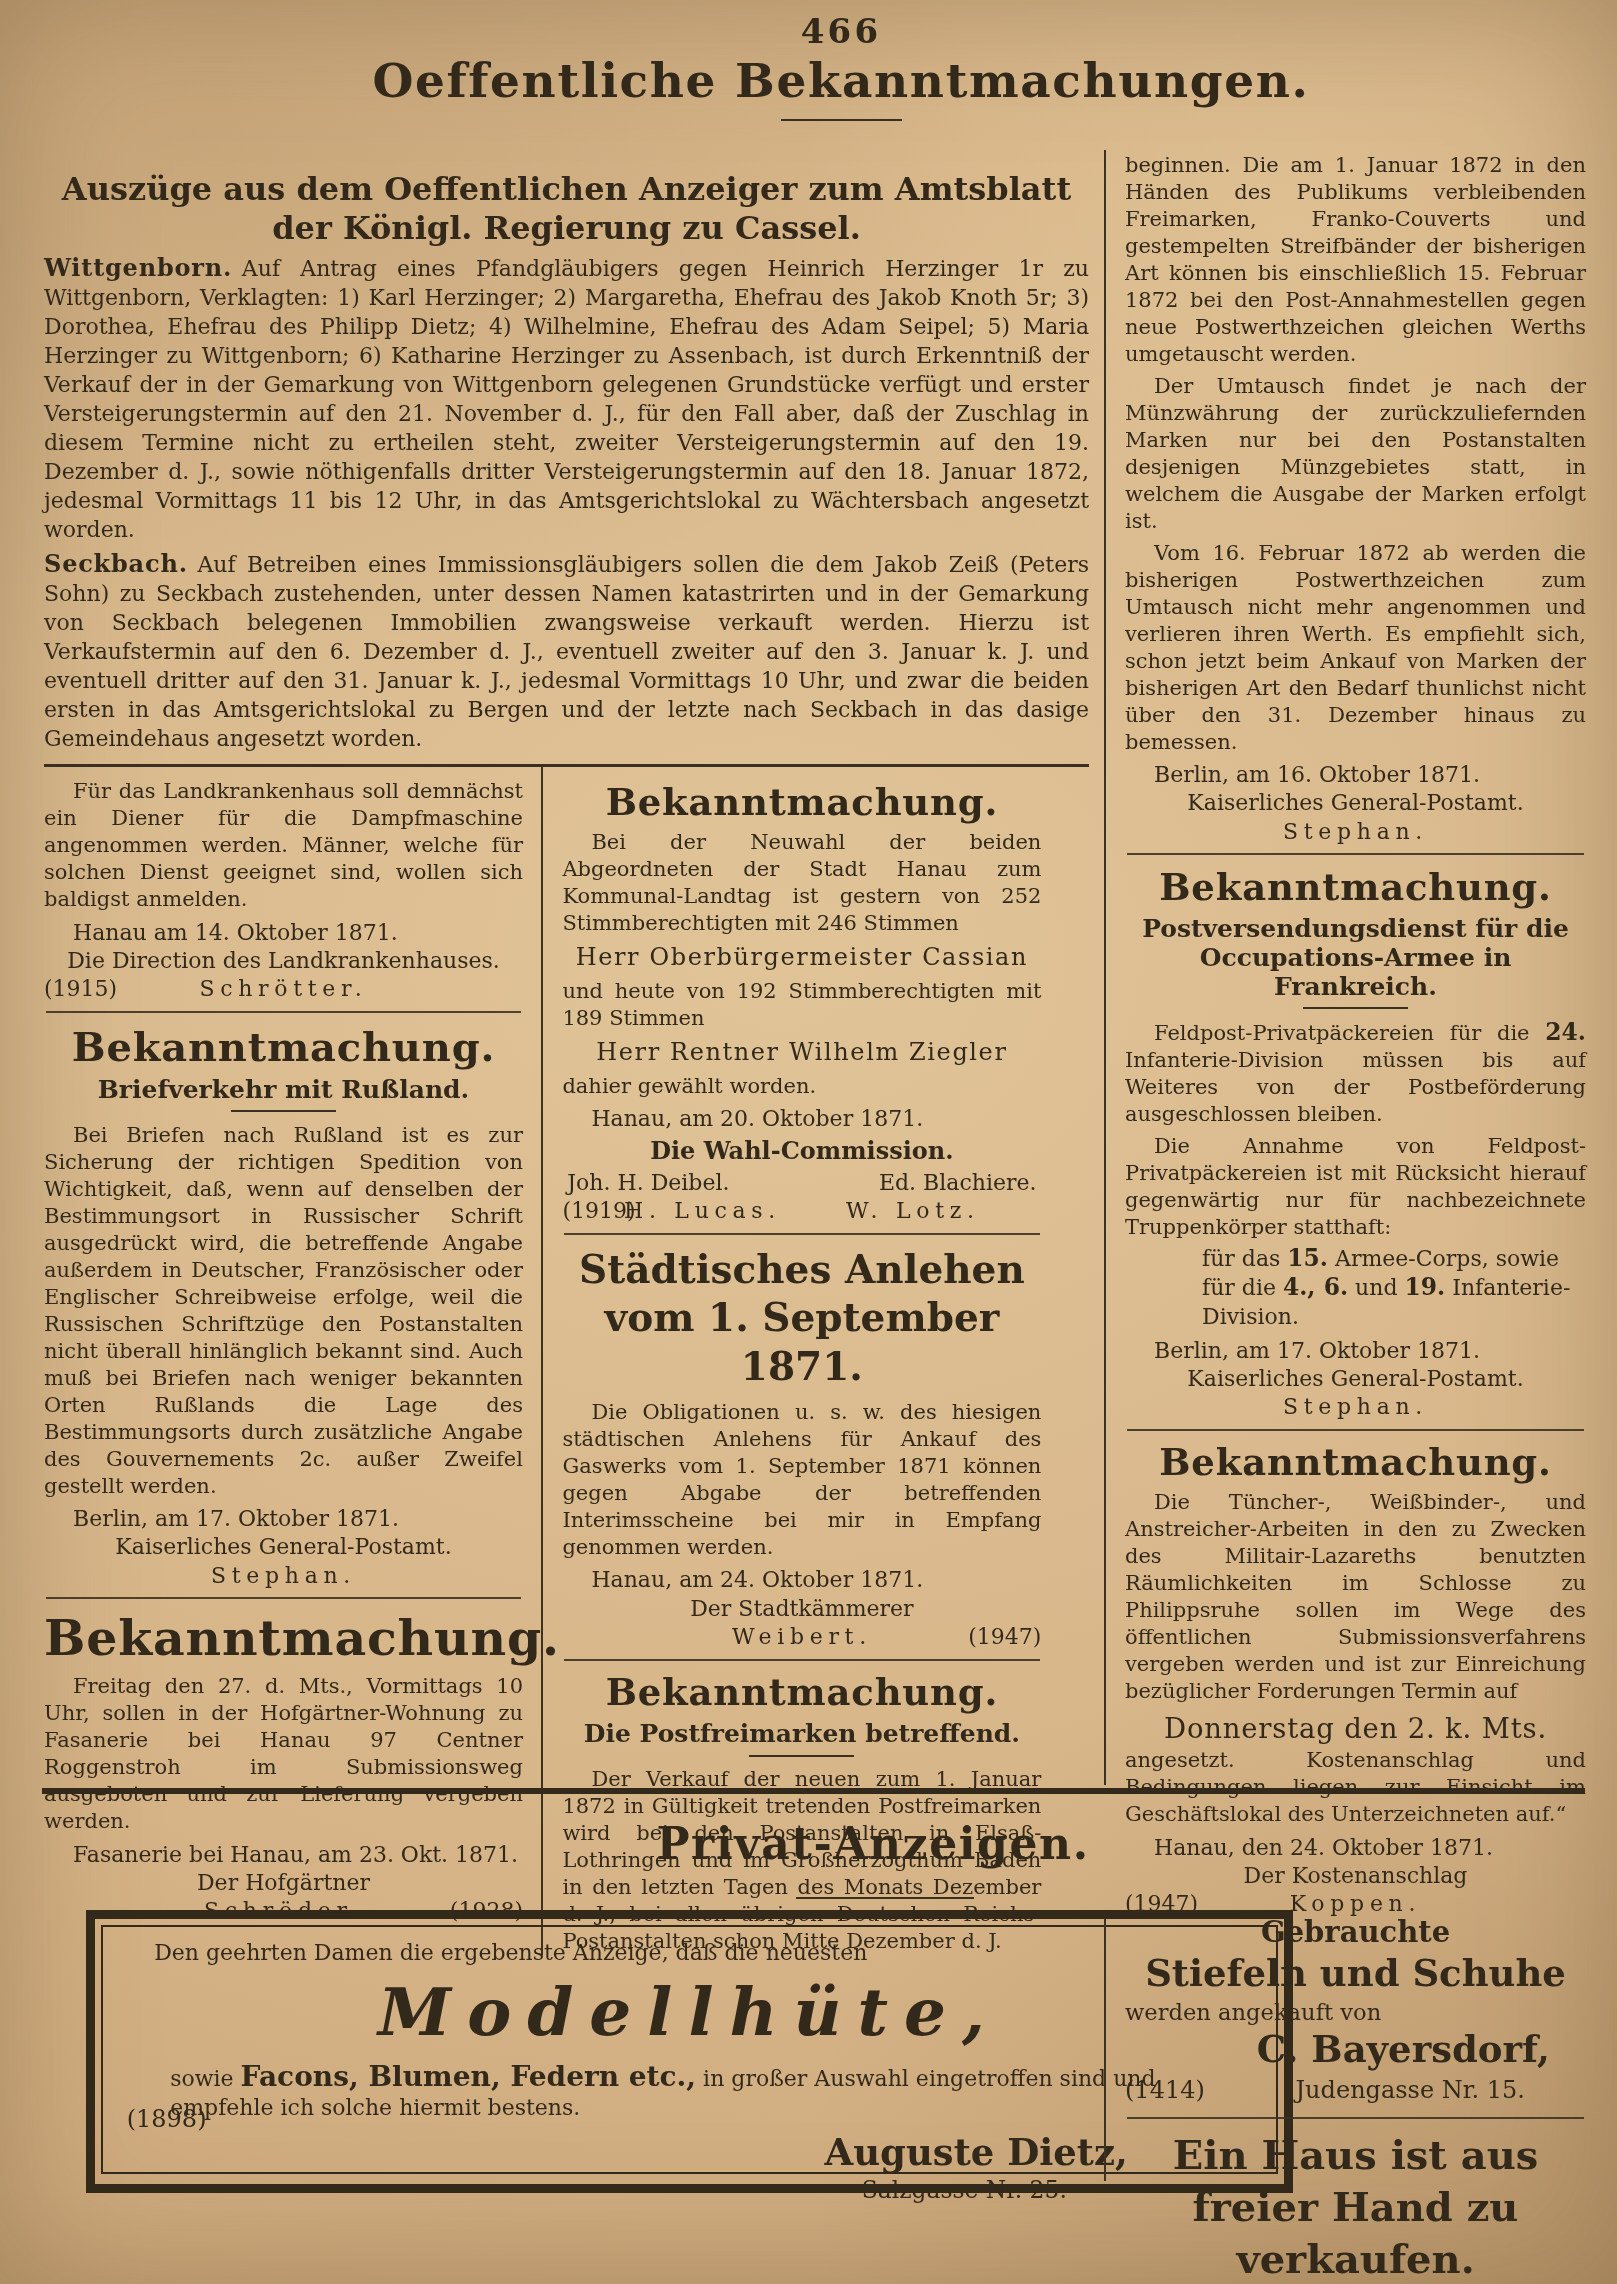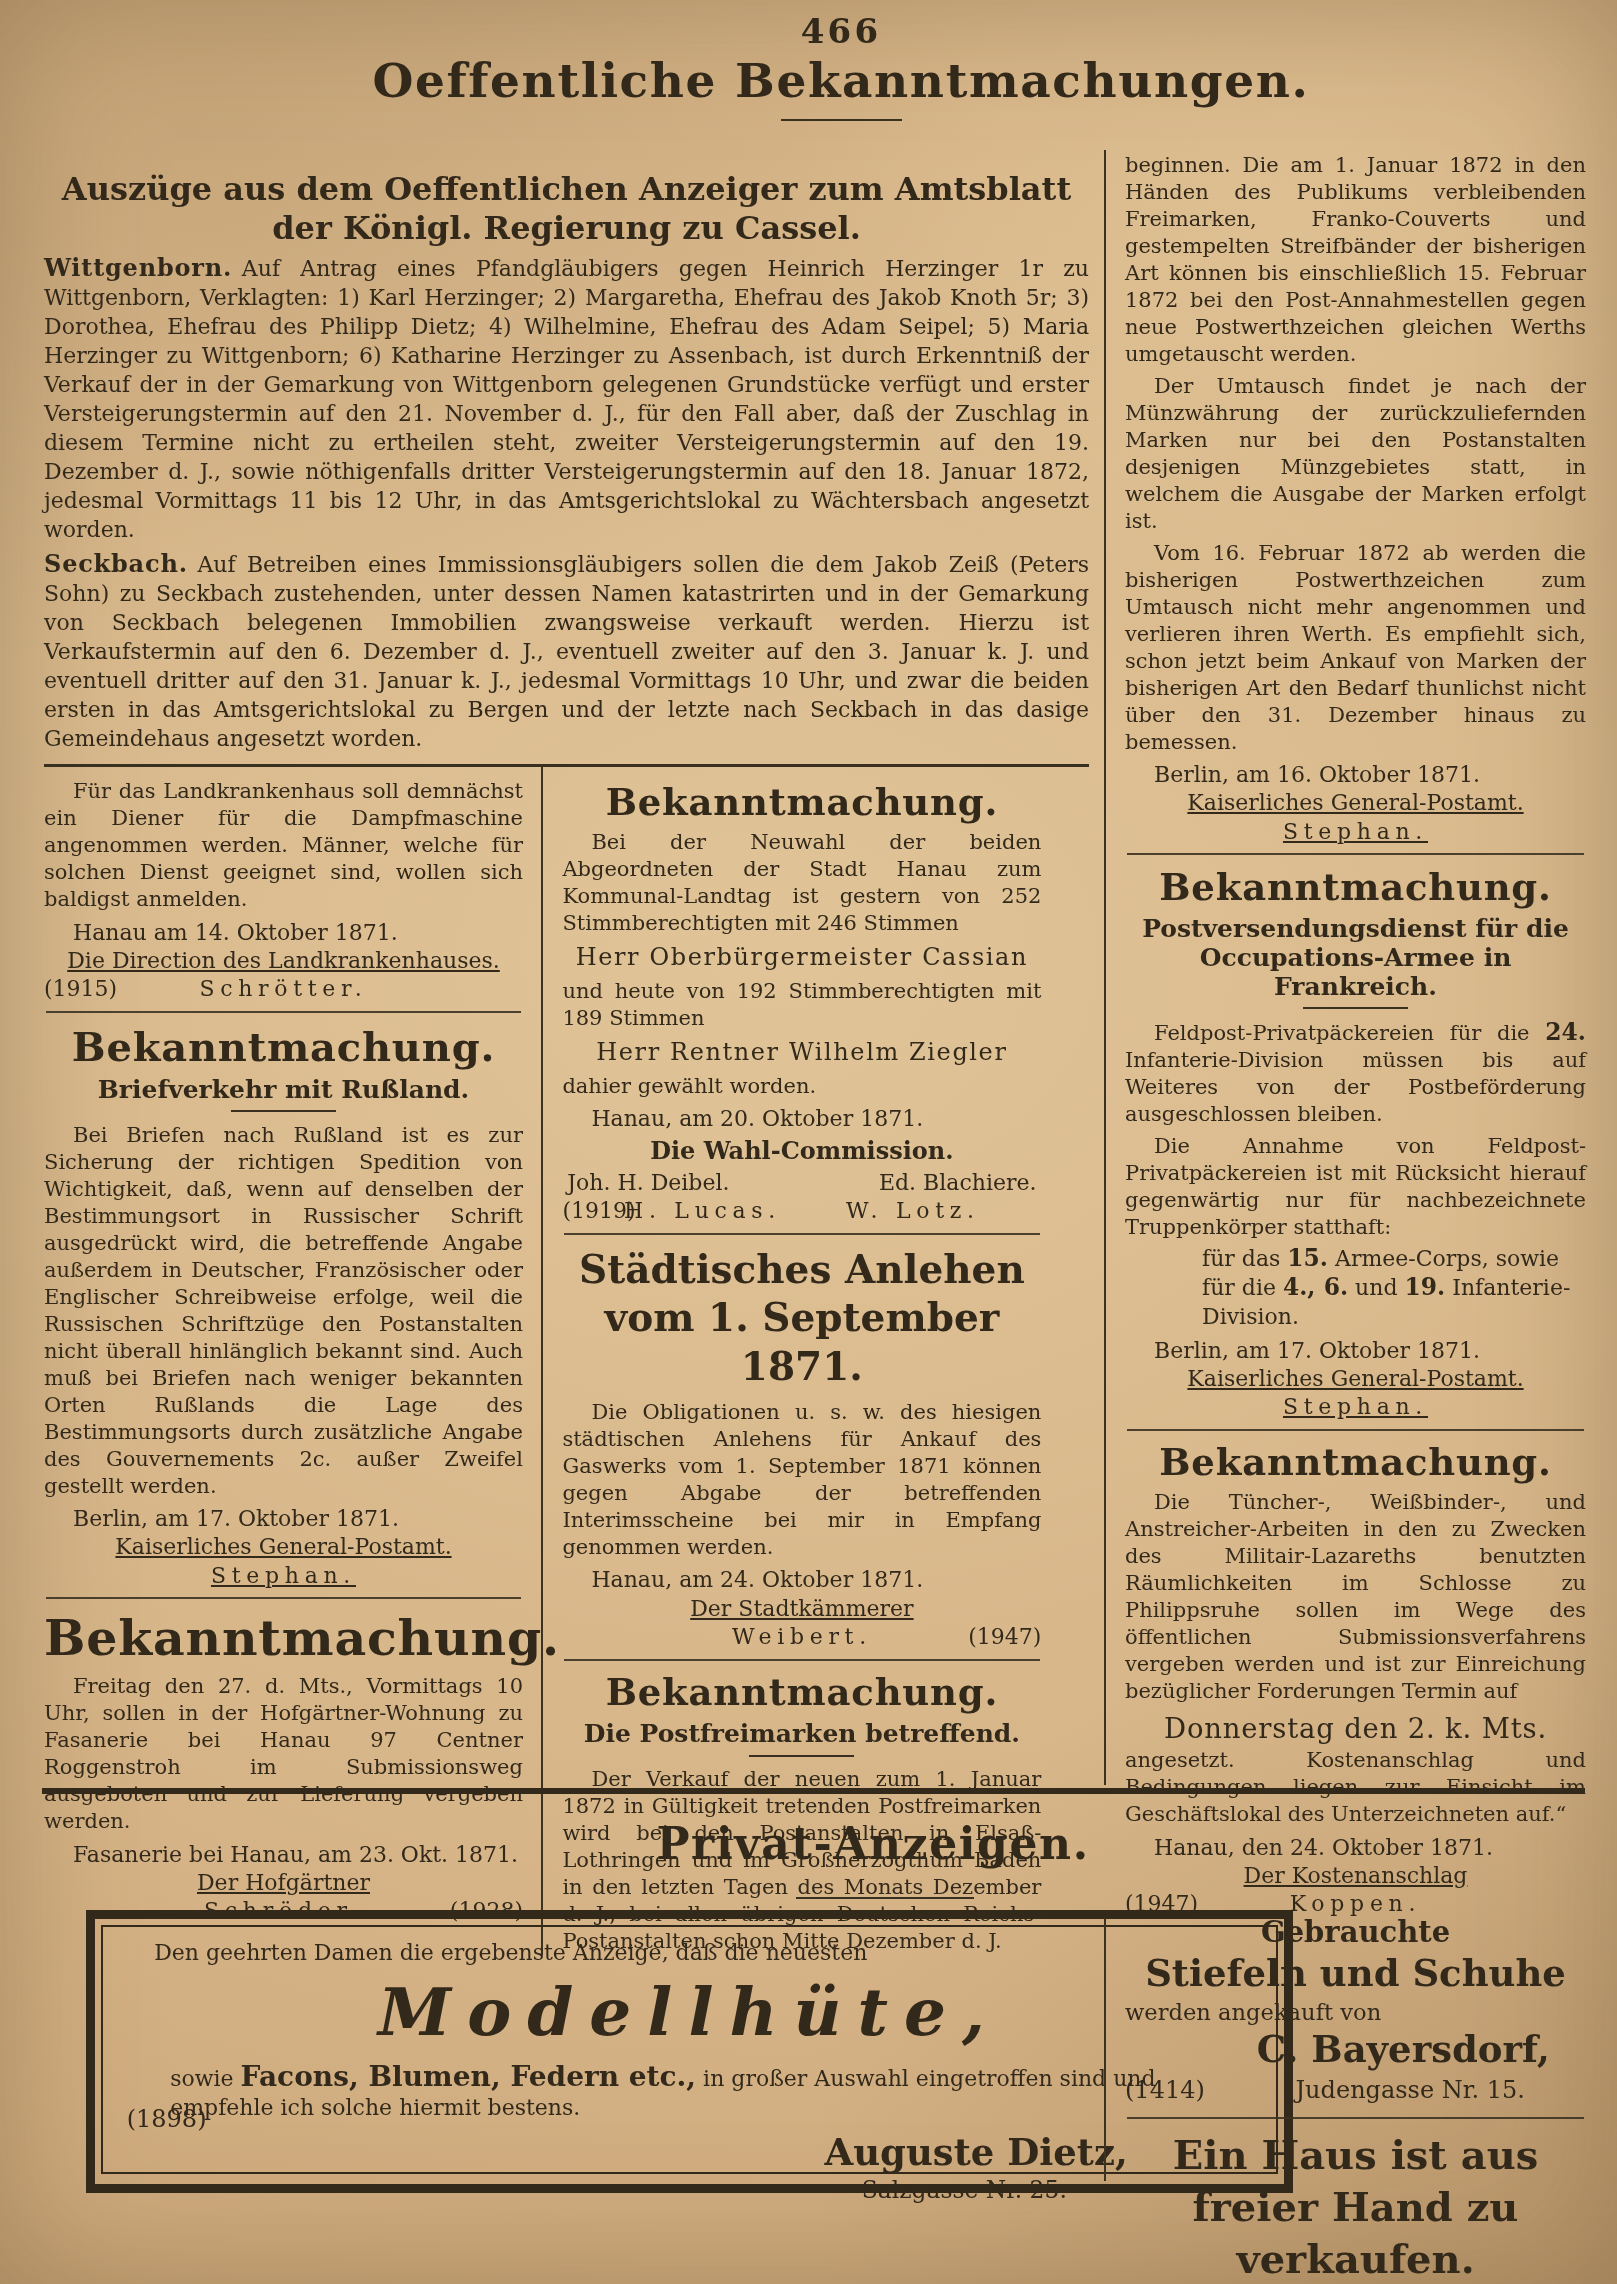--- a/index.html
+++ b/index.html
@@ -26,21 +26,21 @@
   .intro-para { font-size:22px; line-height:29px; margin:4.9px 0 0; }
   .indent { text-indent:29px; }
   .lead { font-weight:bold; font-size:24px; letter-spacing:0.8px; margin-right:9.7px; }
   .h-bek    { font-size:37px; font-weight:bold; text-align:center; letter-spacing:0.8px; margin:1.6px 0 4.9px; }
   .h-bek-md { font-size:40px; font-weight:bold; text-align:center; letter-spacing:0.8px; margin:1.6px 0 4.9px; }
   .h-bek-lg { font-size:49px; font-weight:bold; text-align:center; letter-spacing:0.8px; margin:1.6px 0 6.5px; }
   .subheading { font-size:25px; font-weight:bold; text-align:center; margin:1.6px 0 0; }
   .sub-divider { width:105px; border:0; border-top:2.4px solid #3a3022; margin:6.5px auto 9.7px; }
   .sep { border:0; border-top:2.4px solid #3c3222; margin:9.7px 1.6px; opacity:.9; }
   .date-line { font-size:22px; text-indent:29px; margin-top:6.5px; }
-  .sig-center { font-size:22px; text-align:center; margin-top:3.2px;text-decoration:underline; }
+  .sig-center { font-size:22px; text-align:center; margin-top:3.2px; }
   .sig-bold { font-size:24px; font-weight:bold; text-align:center; margin-top:4.9px; }
   .spaced { letter-spacing:5.7px; }
   .sigrow { position:relative; text-align:center; font-size:22px; margin-top:3.2px; }
   .ref-l { position:absolute; left:0; letter-spacing:0; }
   .ref-r { position:absolute; right:0; letter-spacing:0; }
   .members-row { display:flex; justify-content:space-between; font-size:22px; margin-top:4.9px; padding:0 4.9px; }
   .members-row2 { position:relative; display:flex; justify-content:center; gap:65px; font-size:22px; margin-top:3.2px; }
   .elect-name { font-size:24px; text-align:center; letter-spacing:1.6px; margin:6.5px 0; }
   .h-anlehen { font-size:39px; font-weight:bold; text-align:center; line-height:1.25; margin:3.2px 0 8px; }
   .b { font-weight:bold; font-size:23.4px; }

